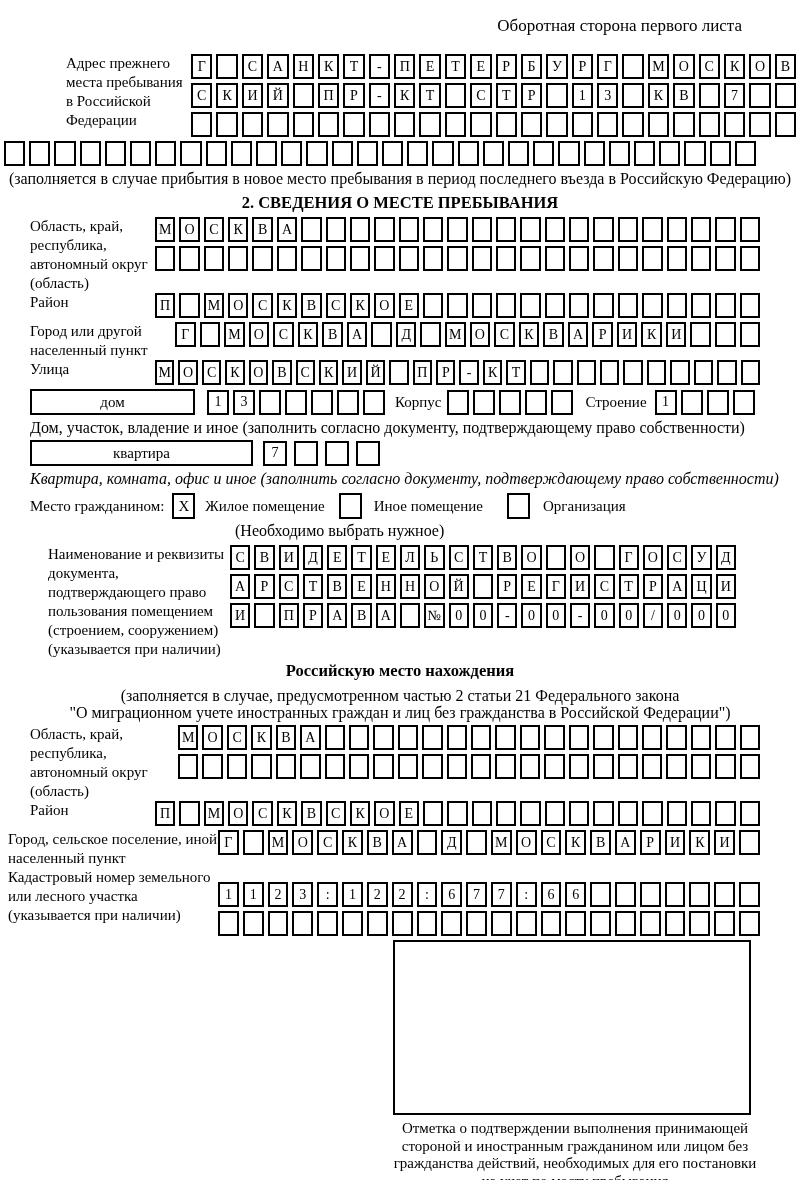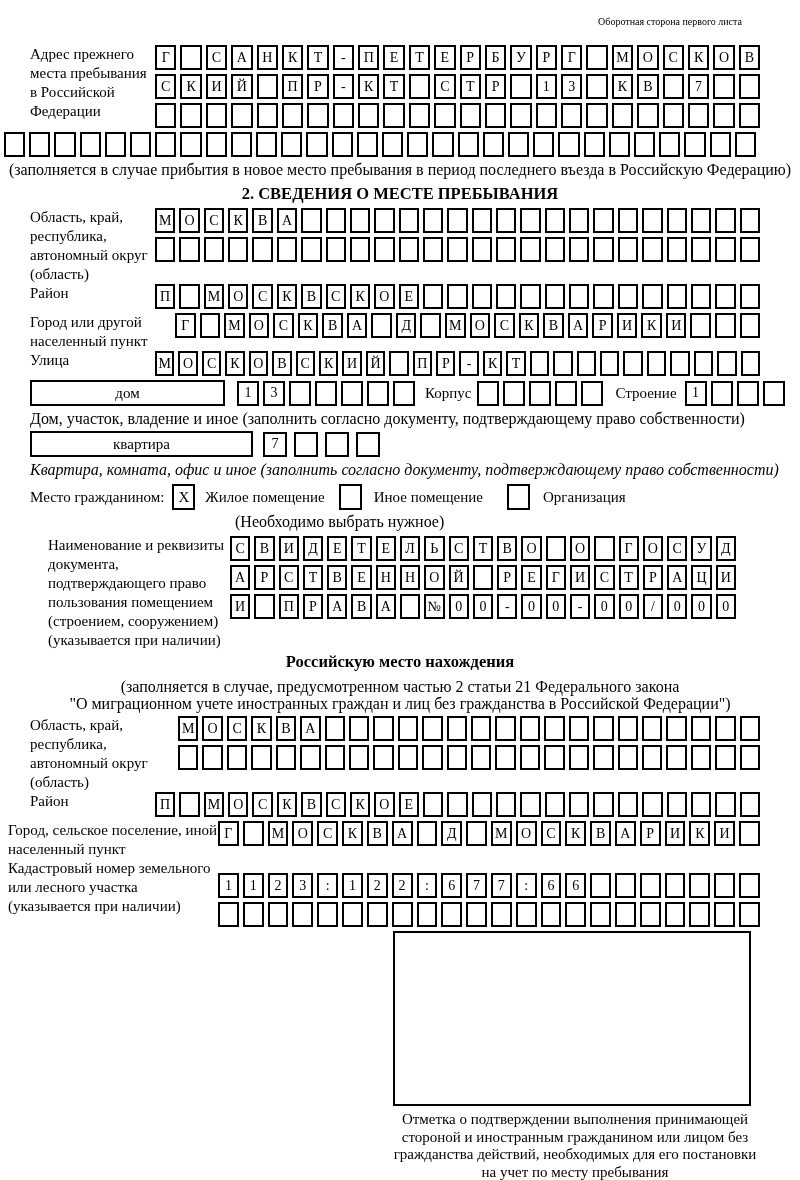--- a/index.html
+++ b/index.html
@@ -2,44 +2,44 @@
 <html><head>
 <meta charset="utf-8">
 <style>
   html,body{margin:0;padding:0;}
   body{
     width:800px;height:1180px;overflow:hidden;
     background:#ffffff;color:#000;
     font-family:"Liberation Serif","DejaVu Serif",serif;
   }
   .page{position:relative;width:800px;height:1180px;}
-  .hdr-note{padding-top:16px;padding-right:58px;text-align:right;font-size:10px;}
+  .hdr-note{padding-top:16px;padding-right:58px;text-align:right;font-size:17px;}
   .grp{display:flex;align-items:flex-start;}
   .label{box-sizing:border-box;padding-left:30px;font-size:15px;line-height:19px;}
   .rows{display:flex;flex-direction:column;}
   .cellrow{display:flex;gap:4px;margin-bottom:4px;}
   .cell{
     box-sizing:border-box;flex:1 1 0;height:25px;border:2px solid #000;
     display:flex;align-items:center;justify-content:center;
     font-size:14px;line-height:1;overflow:hidden;
   }
   .w605{width:605px;} .w585{width:585px;} .w582{width:582px;}
   .w542{width:542px;} .w506{width:506px;} .w752{width:752px;margin-left:4px;}
   .lb-150{width:155px;} .lb-175{width:175px;} .lb-250{width:230px;padding-left:48px;}
   .lb-178{width:178px;} .lb-218{width:218px;padding-left:8px;}
   .note{font-size:16px;line-height:17px;}
   .center{text-align:center;}
   .title{font-size:16.5px;font-weight:bold;text-align:center;}
-  .mt4{margin-top:4px;} .mt6{margin-top:6px;} .mt18{margin-top:18px;}
+  .mt4{margin-top:4px;} .mt6{margin-top:6px;} .mt18{margin-top:18px;margin-left:36px;}
   .inline-row{display:flex;align-items:center;padding-left:30px;}
   .wide-box{
     box-sizing:border-box;height:26px;border:2px solid #000;
     display:flex;align-items:center;justify-content:center;font-size:15px;
   }
-  .house-box{width:195px;}
+  .house-box{width:165px;}
   .apt-box{width:223px;}
   .mini-cells{display:flex;gap:4px;}
   .mini-cells .cell{flex:0 0 22px;width:22px;}
   .apt-cells .cell{flex:0 0 24px;width:24px;}
   .apt-cells{gap:7px;}
   .chk{
     box-sizing:border-box;width:23px;height:26px;border:2px solid #000;
     display:flex;align-items:center;justify-content:center;font-size:15px;
   }
   .opt-label{font-size:15px;}

